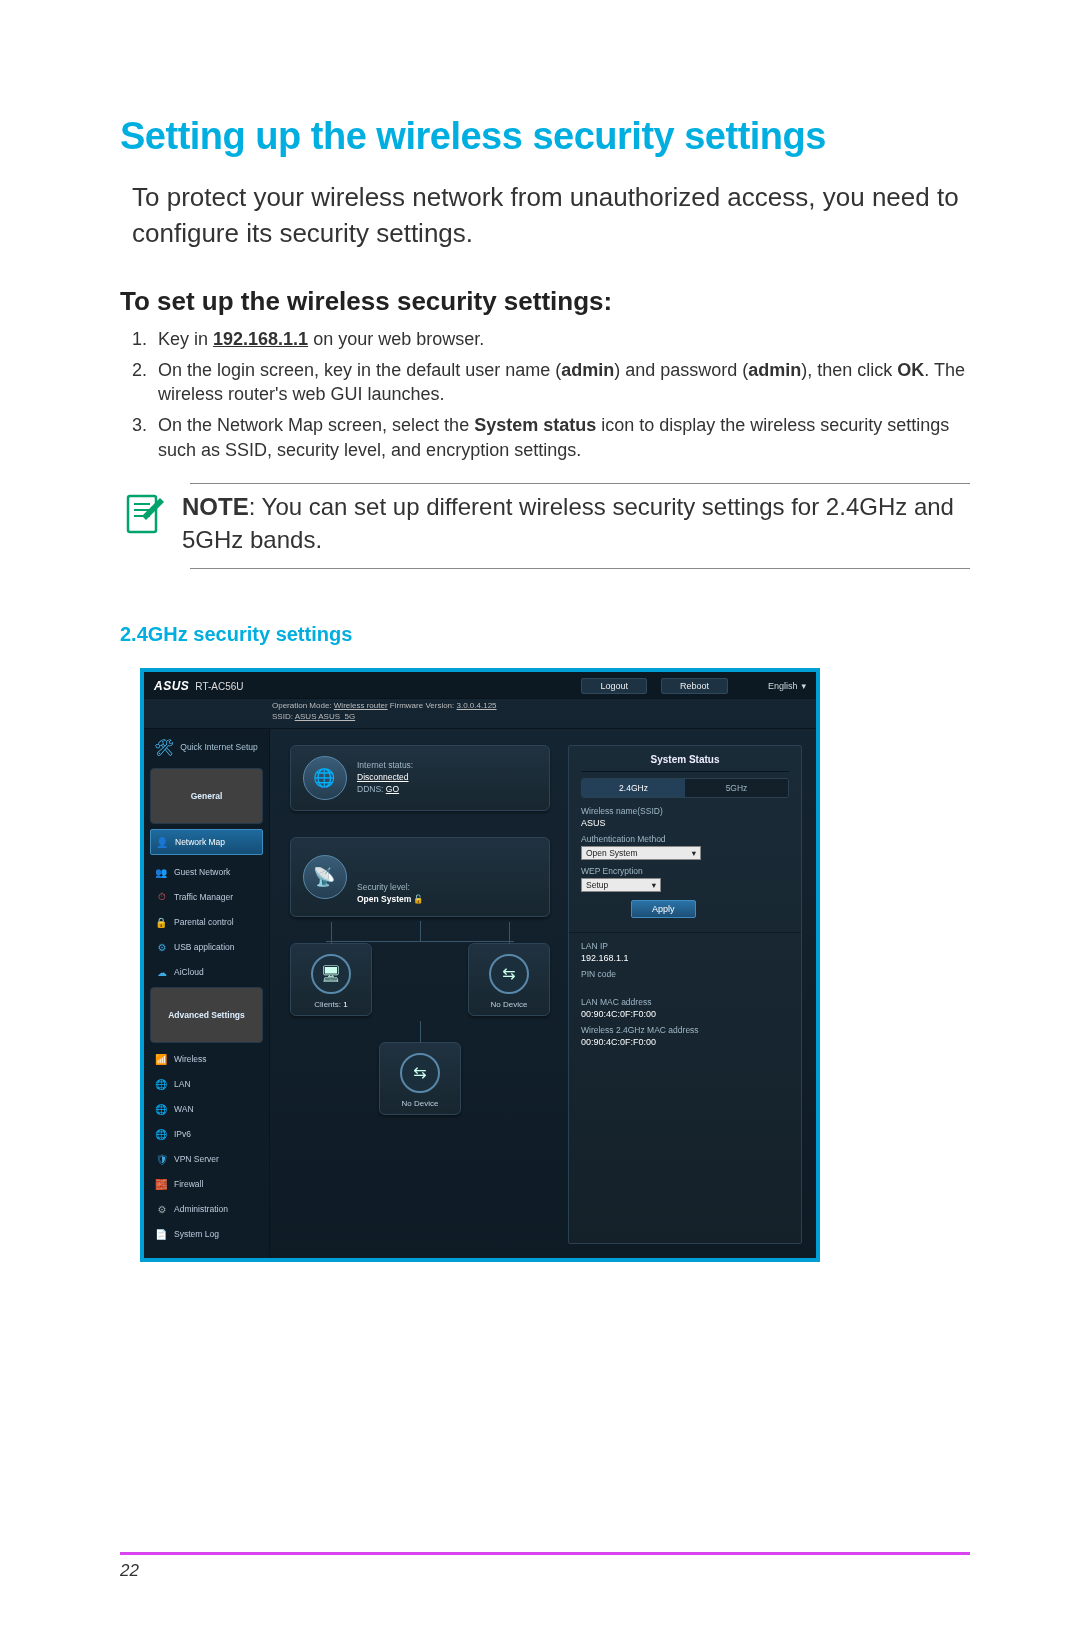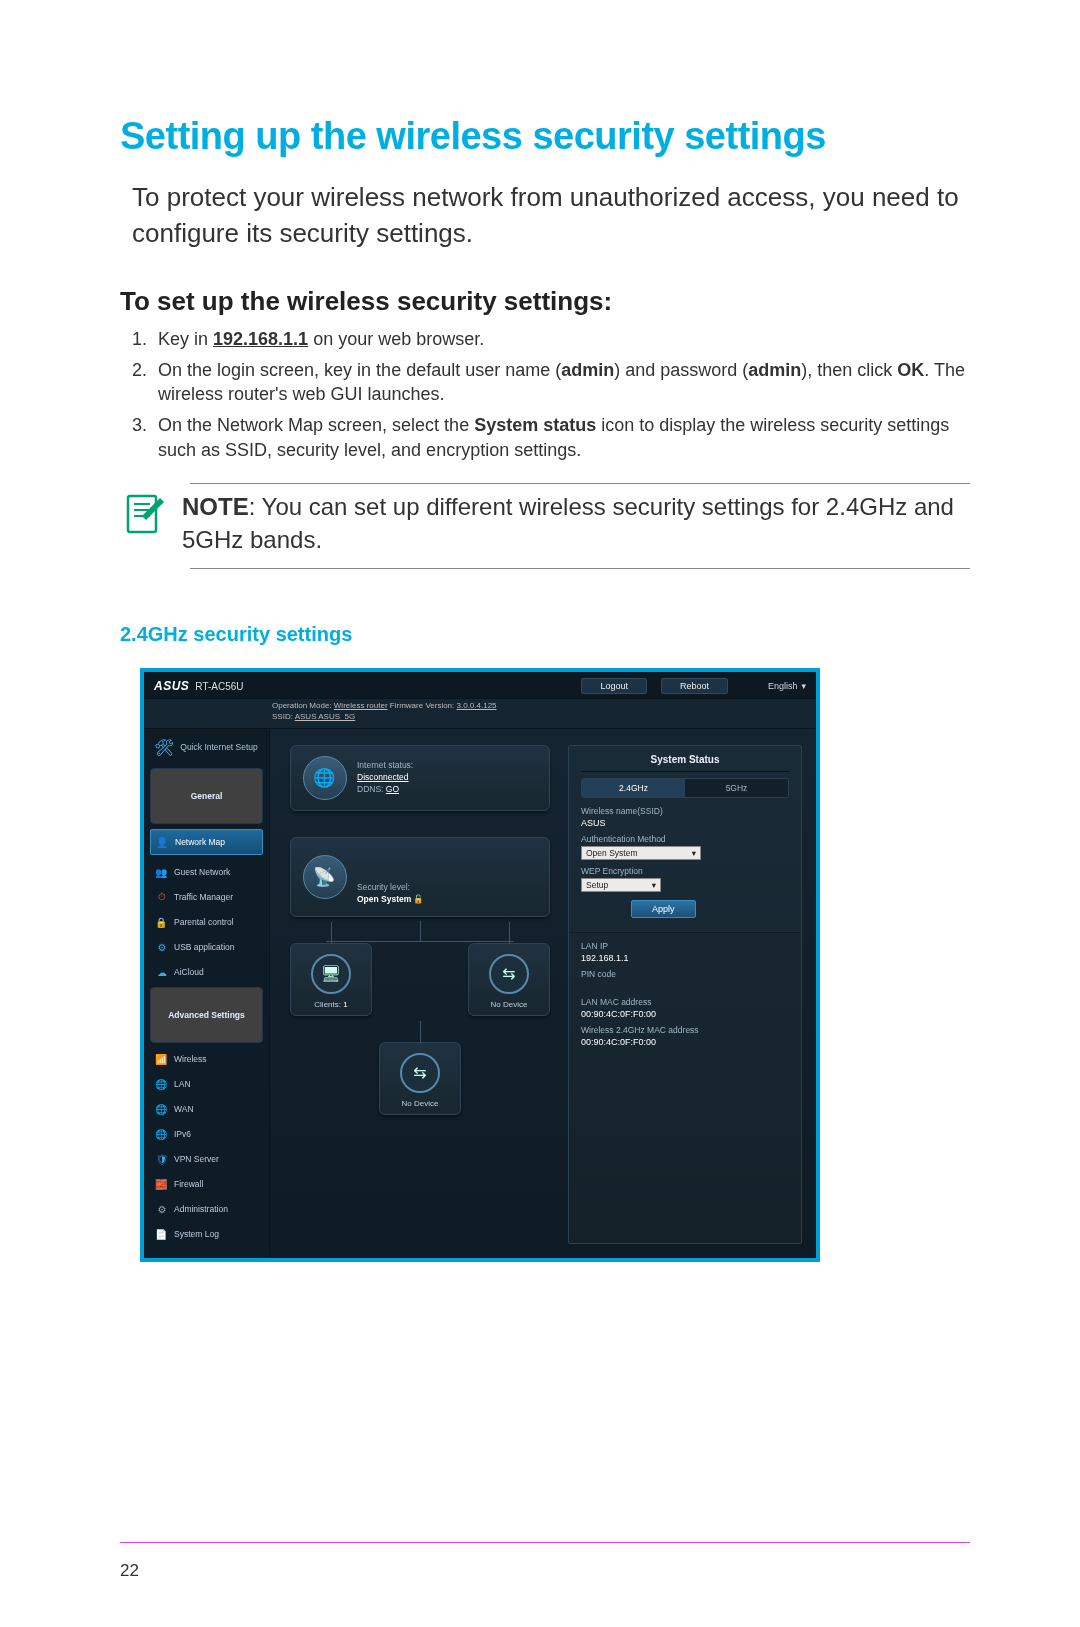--- a/index.html
+++ b/index.html
@@ -326,24 +326,25 @@
     border-radius: 2px;
     margin: 8px 0 6px 50px;
     display: inline-block;
   }
   hr.thin { border: none; border-top: 1px solid #0f1a22; margin: 8px -12px; }
   .page-footer {
     position: absolute;
     bottom: 46px;
     left: 120px;
     right: 110px;
-    border-top: 1px solid #d946ef;
-    padding-top: 18px;
+    border-top: 3px solid #d946ef;
+    padding-top: 6px;
     font-size: 17px;
     color: #333;
+    font-style: italic;
   }
 </style>
 </head>
 <body>
 
 <div class="page">
   <h1 class="section-title">Setting up the wireless security settings</h1>
   <p class="intro">To protect your wireless network from unauthorized access, you need to configure its security settings.</p>
 
   <h2 class="sub-title">To set up the wireless security settings:</h2>

